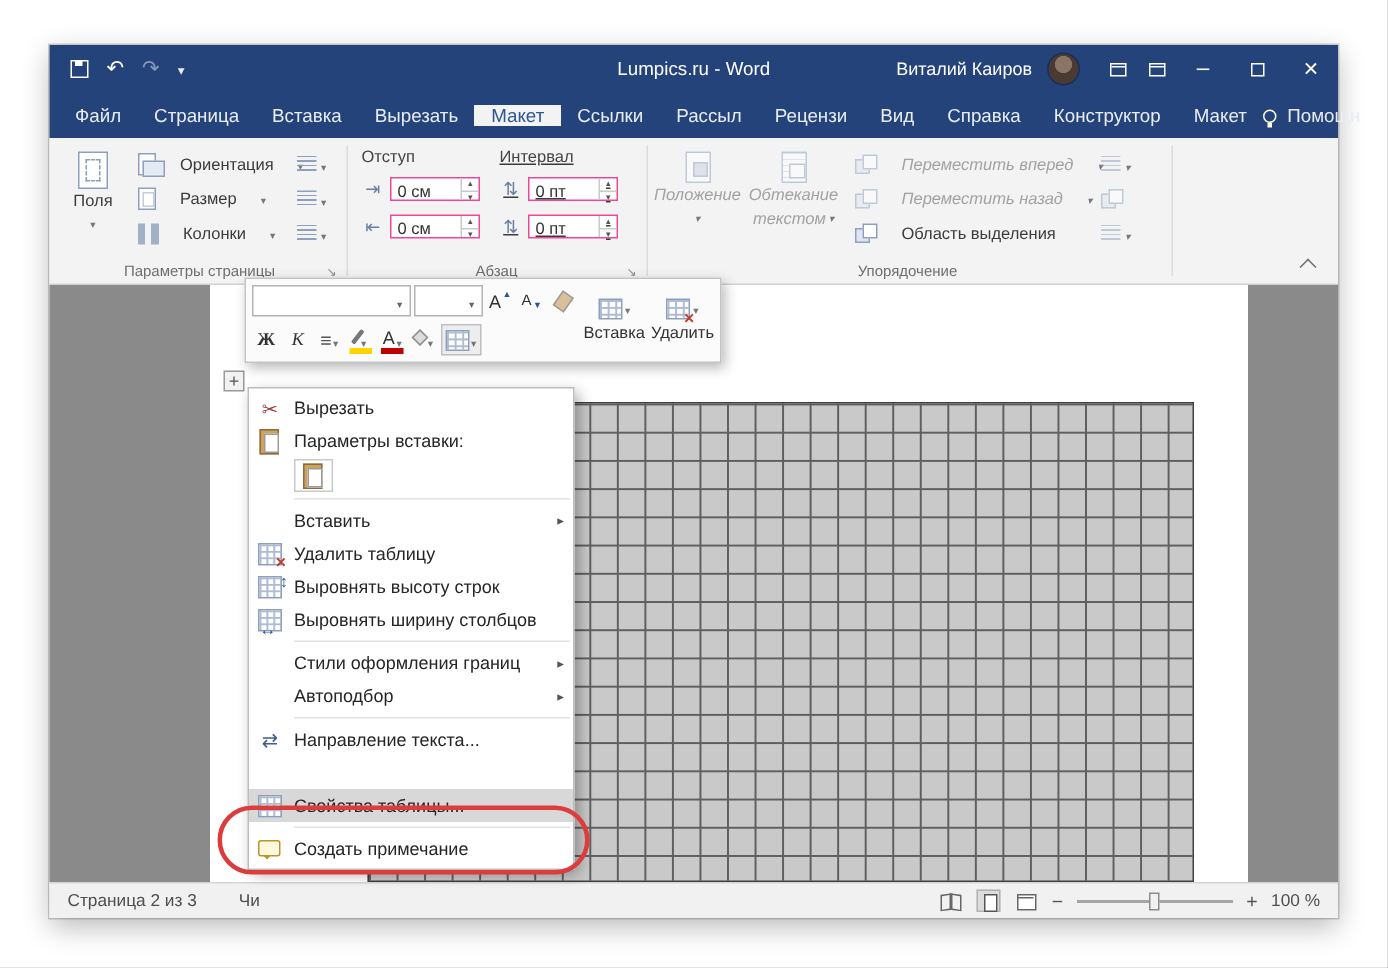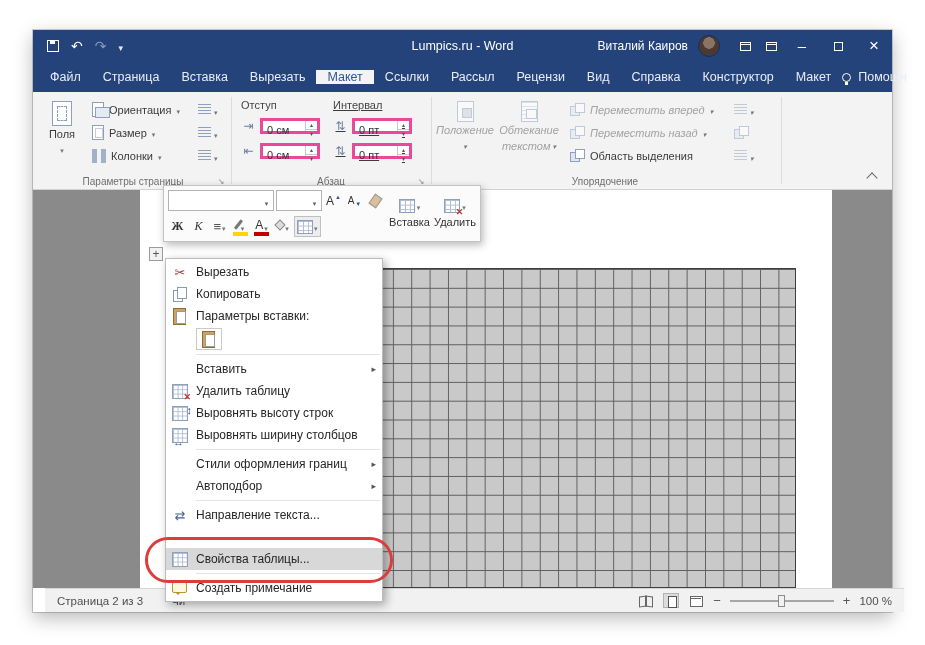--- a/index.html
+++ b/index.html
@@ -51,21 +51,21 @@
   .ribbon{height:98px;background:var(--ribbon);position:relative;border-bottom:1px solid #d2d2d2;color:var(--txt);}
   .rgroup{position:absolute;top:0;height:98px;}
   .gsep{position:absolute;top:5px;bottom:5px;width:1px;background:#dcdcdc;}
   .glabel{position:absolute;left:0;right:0;bottom:3px;text-align:center;font-size:10px;color:#6e6e6e;white-space:nowrap;}
   .launcher{position:absolute;right:3px;bottom:3px;width:10px;height:10px;color:#8a8a8a;font-size:8px;line-height:10px;text-align:center;}
   .launcher::before{content:"↘";}
   .big-btn{position:absolute;display:flex;flex-direction:column;align-items:center;padding-top:5px;font-size:11px;text-align:center;line-height:13px;gap:2px;color:var(--txt);}
   .dd{display:inline-block;color:#777;}
   .dd::before{content:"▾";font-size:7px;}
   .btn-col{position:absolute;display:flex;flex-direction:column;}
-  .row-btn{display:flex;align-items:center;gap:5px;height:23px;padding:0 5px;font-size:11px;white-space:nowrap;}
+  .row-btn{display:flex;align-items:center;gap:16px;height:23px;padding:0 5px;font-size:11px;white-space:nowrap;}
   .disabled{color:var(--dis);font-style:italic;}
   .disabled .ric,.disabled .lines,.disabled .ic-sq2{opacity:.5;}
   .mini-col{position:absolute;display:flex;flex-direction:column;}
   .mini-dd{display:flex;align-items:center;gap:3px;height:23px;padding:0 3px;}
   .lines{width:13px;height:11px;background:repeating-linear-gradient(180deg,var(--icline) 0 1px,transparent 1px 3px);display:inline-block;}
   .ric{display:inline-block;position:relative;flex:none;}
   .ric-margins{width:20px;height:25px;border:1px solid var(--icline);background:#fff;}
   .ric-margins::before{content:"";position:absolute;inset:4px;border:1px dashed var(--icline);}
   .ric-orient{width:12px;height:15px;border:1px solid var(--icline);background:#fff;}
   .ric-orient::after{content:"";position:absolute;right:-7px;bottom:-2px;width:13px;height:9px;border:1px solid var(--icline);background:#e4eaf4;}
@@ -80,21 +80,21 @@
   .ic-sq2::before{content:"";position:absolute;left:0;top:3px;width:8px;height:8px;border:1px solid var(--icline);background:#dfe6f1;}
   .ic-sq2::after{content:"";position:absolute;left:5px;top:0;width:8px;height:8px;border:1px solid var(--icline);background:#fff;}
   .ptitle{font-size:11px;color:#444;height:17px;display:flex;align-items:center;}
   .pcol{position:absolute;top:4px;}
   .prow{display:flex;align-items:center;gap:4px;height:25px;}
   .pic{width:15px;text-align:center;color:#6b7fa3;font-size:12px;}
   .pic-il::before{content:"⇥";}
   .pic-ir::before{content:"⇤";}
   .pic-sb::before{content:"⇅";}
   .pic-sa::before{content:"⇅";}
-  .spin{display:inline-flex;height:16px;border:3px solid #ec4899;background:#fff;width:60px;}
+  .spin{display:inline-flex;height:16px;border:1px solid #ec4899;background:#fff;width:60px;}
   .spin-val{flex:1;font-size:11px;padding:3px 0 0 4px;color:#333;}
   .spin-ar{width:12px;border-left:1px solid #c9c9c9;display:flex;flex-direction:column;}
   .spin-ar span{flex:1;font-size:6px;line-height:8px;text-align:center;color:#555;}
   .spin-up{border-bottom:1px solid #c9c9c9;}
   .spin-up::before{content:"▴";}
   .spin-dn::before{content:"▾";}
   .collapse{position:absolute;right:12px;bottom:6px;width:16px;height:14px;}
   .collapse::before{content:"";position:absolute;left:4px;top:5px;width:7px;height:7px;border-left:1.5px solid #6a6a6a;border-top:1.5px solid #6a6a6a;transform:rotate(45deg);}
 
   
@@ -165,21 +165,21 @@
   .mi-distribute-rows-icon::after{content:"↕";position:absolute;right:-2px;top:0;color:#2b579a;font-size:11px;font-weight:bold;}
   .mi-distribute-columns-icon::after{content:"↔";position:absolute;left:3px;bottom:-4px;color:#2b579a;font-size:11px;font-weight:bold;}
   .mi-text-direction-icon::before{content:"⇄";position:absolute;inset:0;display:flex;align-items:center;justify-content:center;color:#44608a;font-size:13px;}
   .mi-comment-icon::before{content:"";position:absolute;left:2px;top:3px;width:13px;height:9px;border:1px solid #b7952e;background:#fff8dc;border-radius:2px;}
   .mi-comment-icon::after{content:"";position:absolute;left:5px;top:13px;border:3px solid transparent;border-top-color:#b7952e;}
 
   
   .annotation{position:absolute;left:112px;top:507px;width:248px;height:46px;border:3px solid var(--red);border-radius:23px;z-index:60;pointer-events:none;}
 
   
-  .statusbar{position:absolute;left:12px;bottom:0;width:859px;height:24px;background:#f1f1f1;border-top:1px solid #d6d6d6;
+  .statusbar{position:absolute;left:0;bottom:0;width:859px;height:24px;background:#f1f1f1;border-top:1px solid #d6d6d6;
     display:flex;align-items:center;font-size:11.5px;color:#4f4f4f;}
   .sb-left{display:flex;gap:28px;padding-left:12px;}
   .sb-right{margin-left:auto;display:flex;align-items:center;gap:9px;padding-right:12px;}
   .vic{width:16px;height:15px;position:relative;display:inline-block;}
   .vic-read::before{content:"";position:absolute;left:1px;top:3px;width:6px;height:9px;border:1px solid #666;transform:skewY(-8deg);}
   .vic-read::after{content:"";position:absolute;right:1px;top:3px;width:6px;height:9px;border:1px solid #666;transform:skewY(8deg);}
   .vic-print{background:#dcdcdc;border:1px solid #b2b2b2;}
   .vic-print::before{content:"";position:absolute;left:4px;top:2px;width:7px;height:10px;border:1px solid #555;background:#fff;}
   .vic-web::before{content:"";position:absolute;left:2px;top:3px;width:11px;height:9px;border:1px solid #666;background:#fff;}
   .vic-web::after{content:"";position:absolute;left:2px;top:5px;width:11px;height:1px;background:#666;}
@@ -480,24 +480,20 @@
         <span>Удалить</span>
       </div>
     </div>
 
     <div class="ctxmenu">
         <div class="mi">
           <span class="mi-ic mi-scissors-icon"></span>
           <span class="mi-label">Вырезать</span>
         </div>
         <div class="mi">
-          <span class="mi-ic mi-copy-icon"></span>
-          <span class="mi-label">Копировать</span>
-        </div>
-        <div class="mi">
           <span class="mi-ic mi-paste-icon"></span>
           <span class="mi-label">Параметры вставки:</span>
         </div>
         <div class="mi paste-row">
           <span class="paste-opt-btn">
             <span class="mi-ic mi-paste-icon"></span>
           </span>
         </div>
         <div class="msep"></div>
         <div class="mi">

